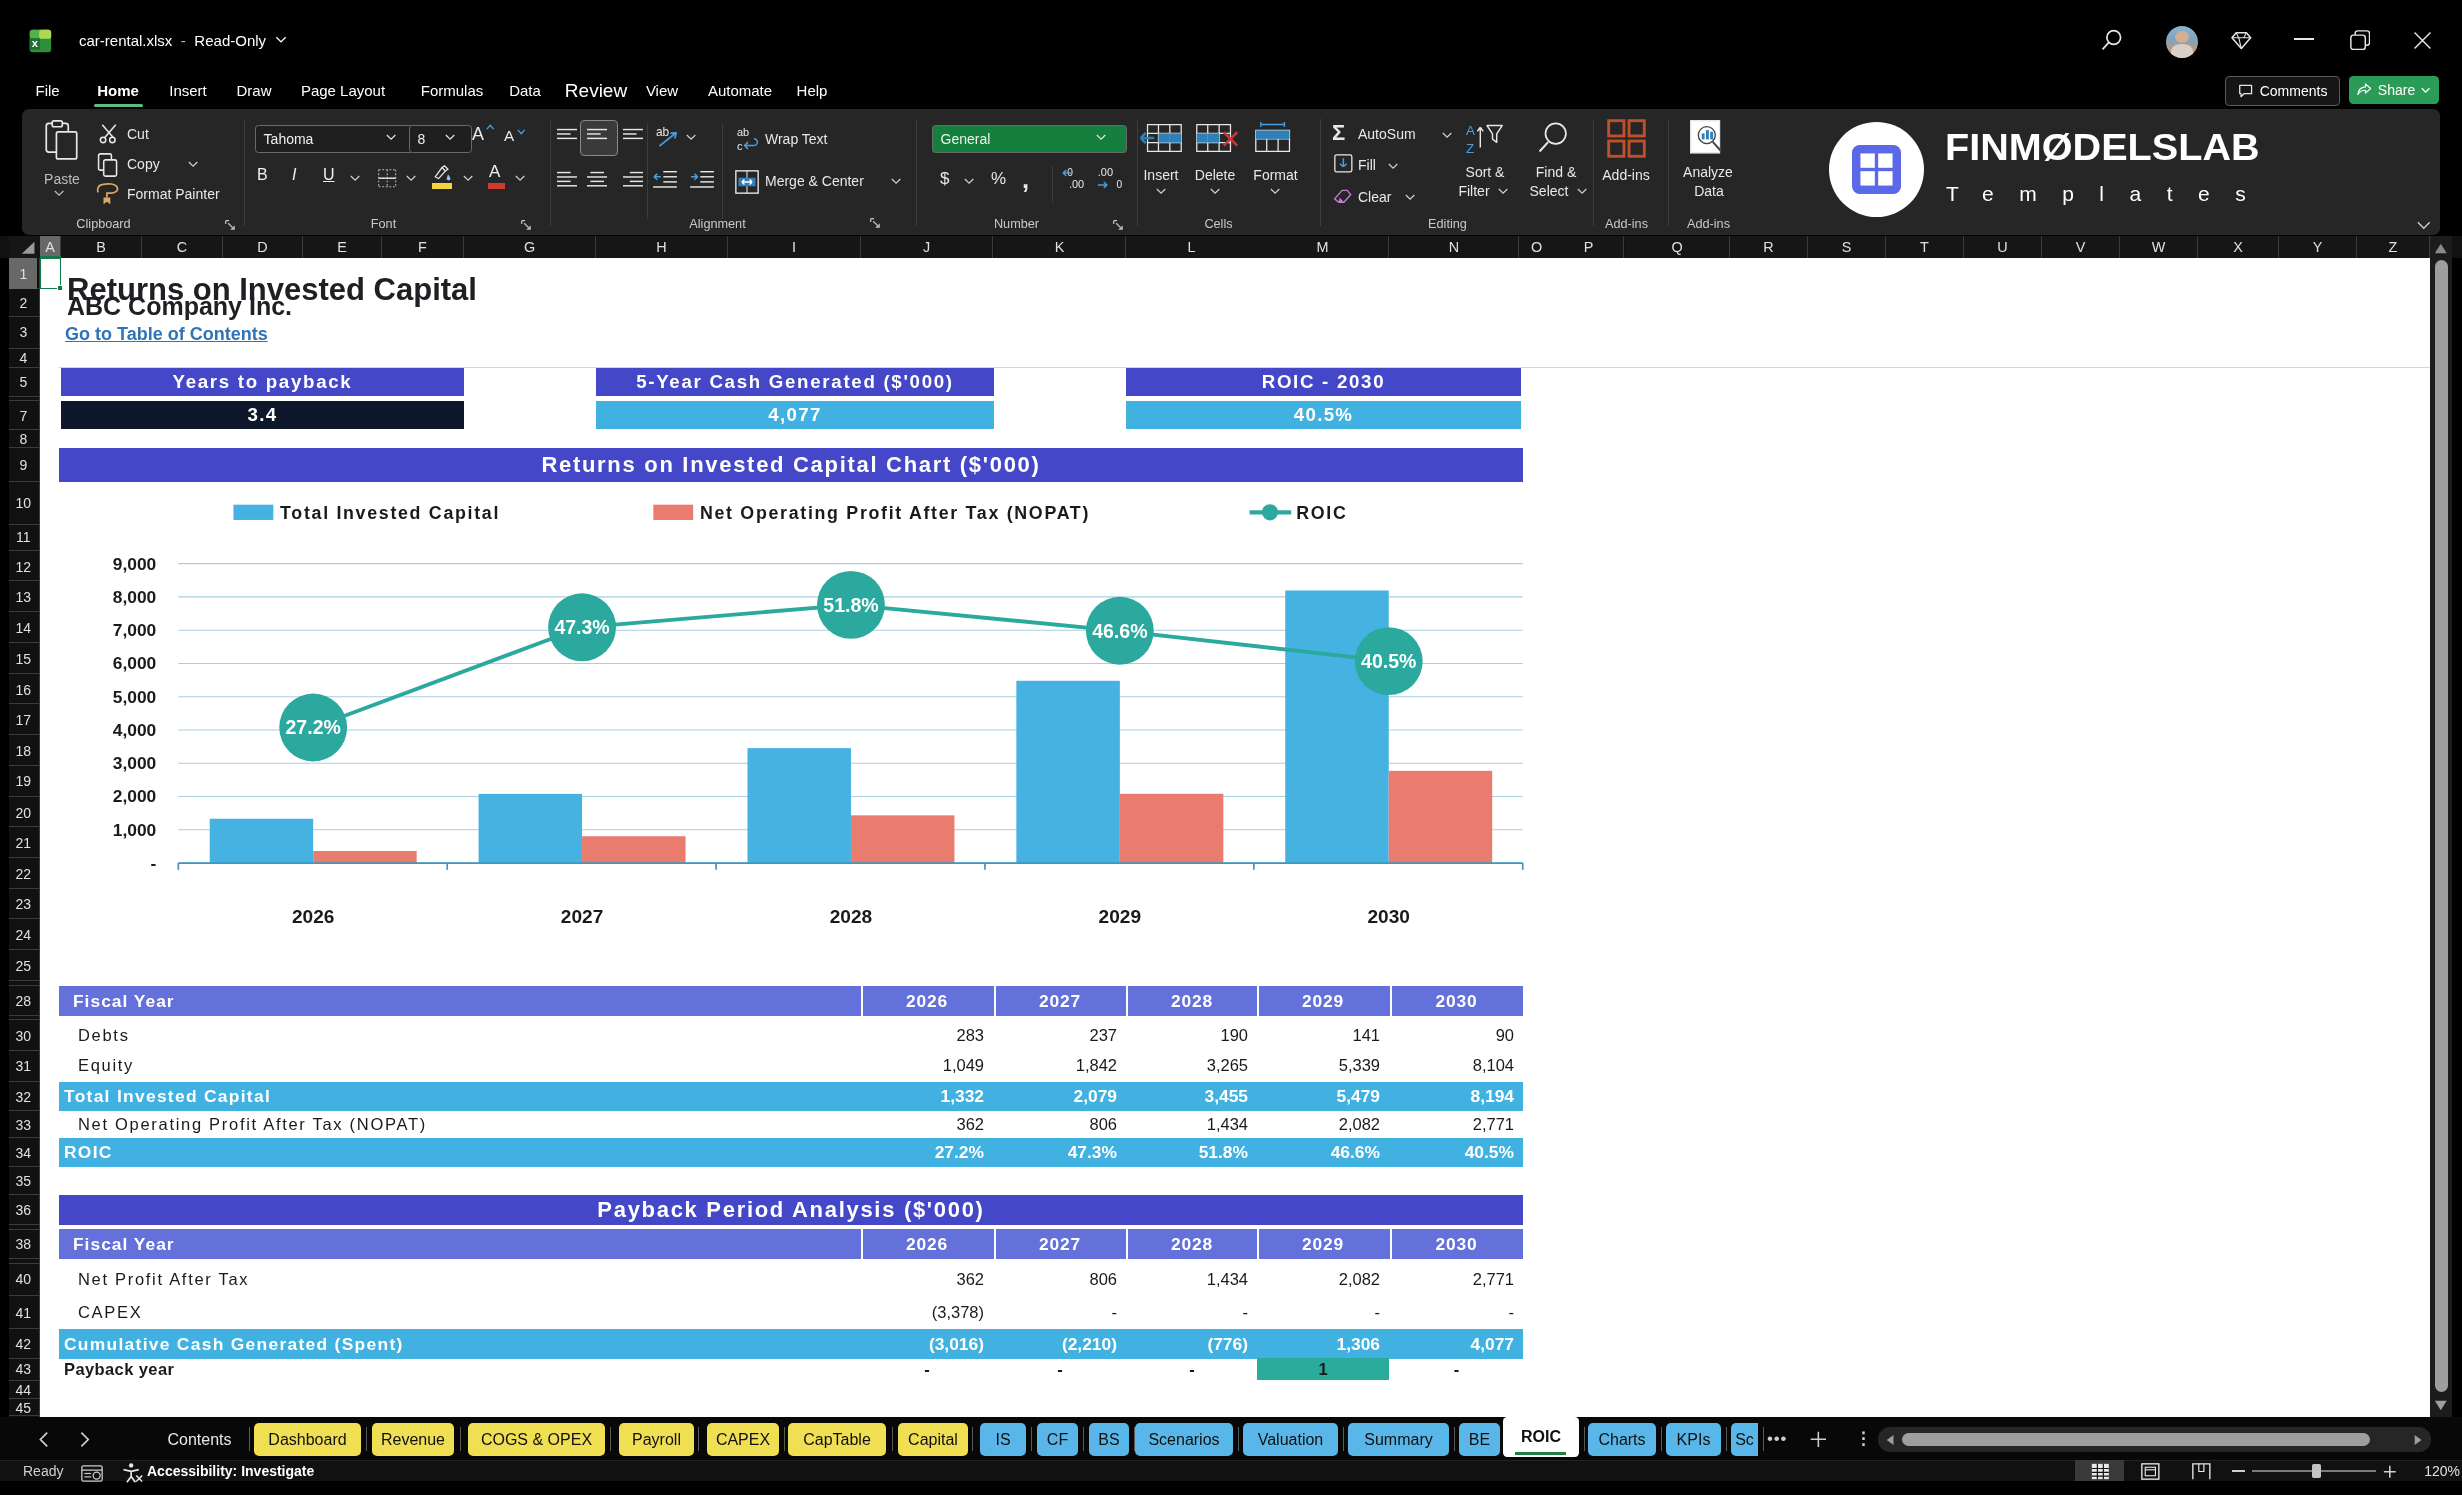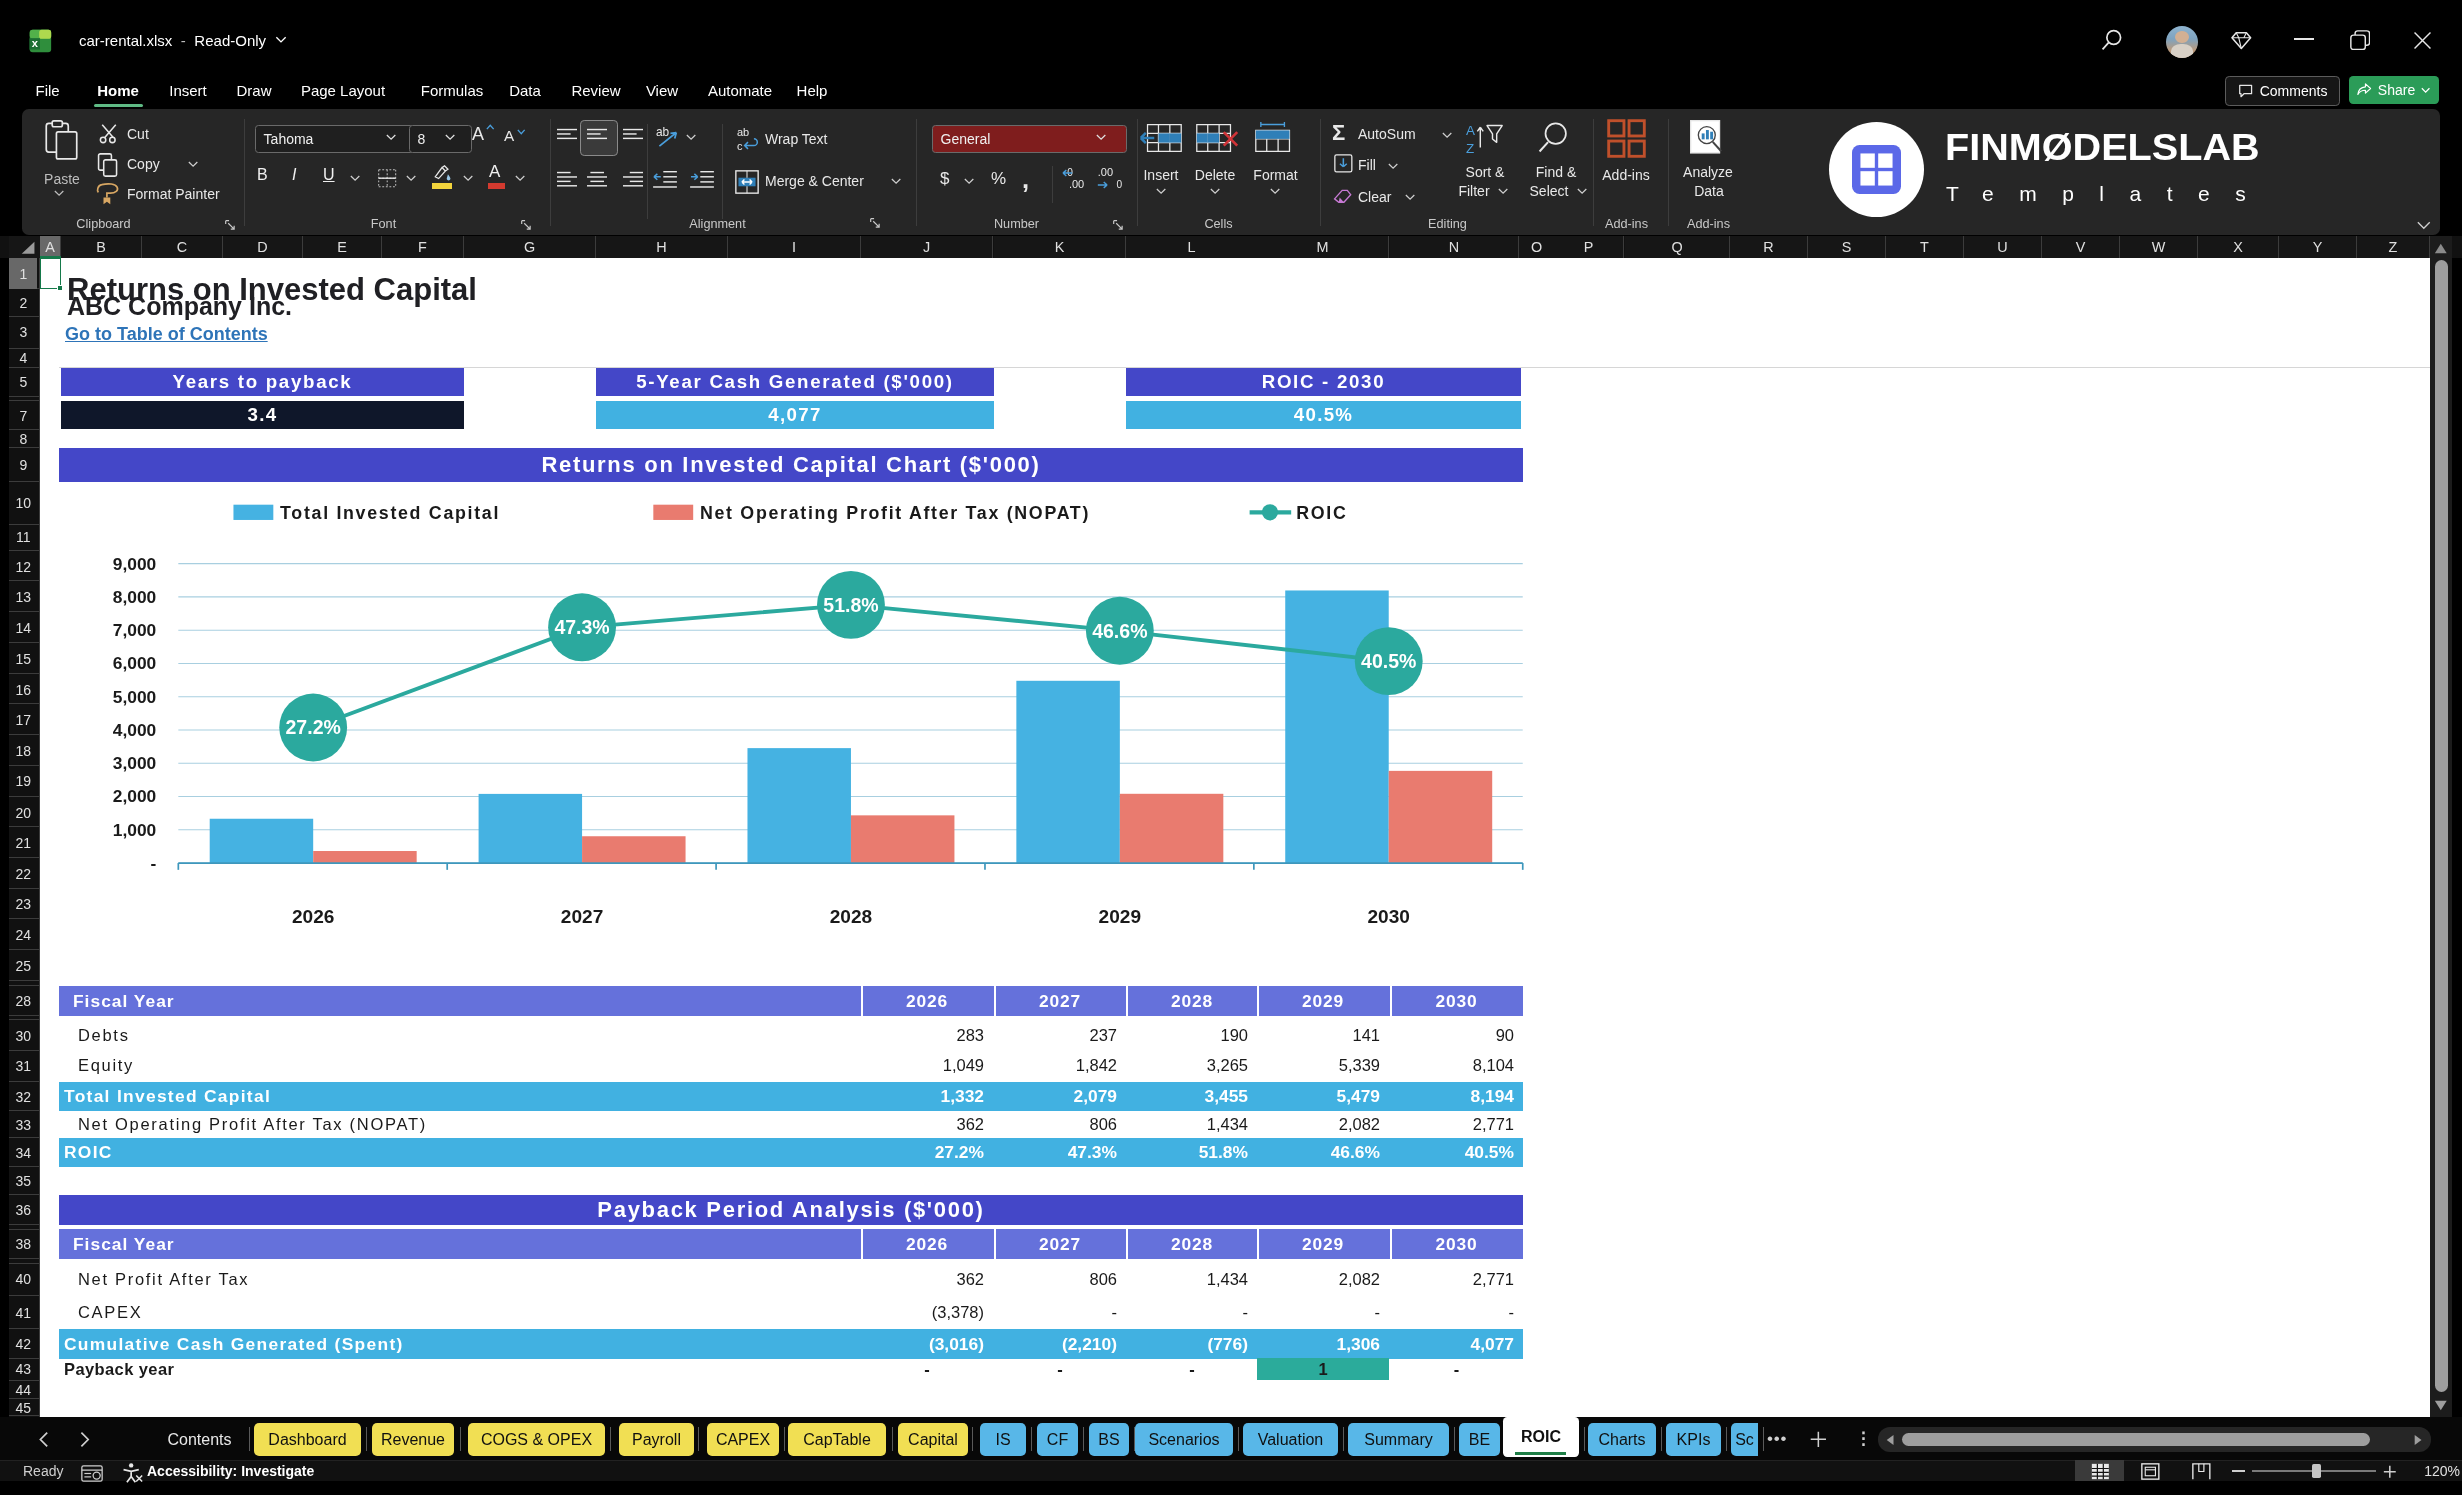--- a/index.html
+++ b/index.html
@@ -78,21 +78,21 @@
   <div id="sheet"></div>
 
   <div id="bottom"></div>
 <div class="ab" style="left:-20.4px;top:78px;width:136px;height:25.5px;color:#fff;font-size:15px;display:flex;align-items:center;justify-content:center;">File</div>
     <div class="ab" style="left:50px;top:78px;width:136px;height:25.5px;color:#fff;font-size:15px;font-weight:bold;display:flex;align-items:center;justify-content:center;">Home</div>
     <div class="ab" style="left:120px;top:78px;width:136px;height:25.5px;color:#fff;font-size:15px;display:flex;align-items:center;justify-content:center;">Insert</div>
     <div class="ab" style="left:186px;top:78px;width:136px;height:25.5px;color:#fff;font-size:15px;display:flex;align-items:center;justify-content:center;">Draw</div>
     <div class="ab" style="left:275px;top:78px;width:136px;height:25.5px;color:#fff;font-size:15px;display:flex;align-items:center;justify-content:center;">Page Layout</div>
     <div class="ab" style="left:384px;top:78px;width:136px;height:25.5px;color:#fff;font-size:15px;display:flex;align-items:center;justify-content:center;">Formulas</div>
     <div class="ab" style="left:457px;top:78px;width:136px;height:25.5px;color:#fff;font-size:15px;display:flex;align-items:center;justify-content:center;">Data</div>
-    <div class="ab" style="left:528px;top:78px;width:136px;height:25.5px;color:#fff;font-size:15px;display:flex;align-items:center;justify-content:center;">Review</div>
+    <div class="ab" style="left:528px;top:78px;width:136px;height:25.5px;color:#fff;font-size:19px;display:flex;align-items:center;justify-content:center;">Review</div>
     <div class="ab" style="left:594px;top:78px;width:136px;height:25.5px;color:#fff;font-size:15px;display:flex;align-items:center;justify-content:center;">View</div>
     <div class="ab" style="left:672px;top:78px;width:136px;height:25.5px;color:#fff;font-size:15px;display:flex;align-items:center;justify-content:center;">Automate</div>
     <div class="ab" style="left:744px;top:78px;width:136px;height:25.5px;color:#fff;font-size:15px;display:flex;align-items:center;justify-content:center;">Help</div>
     <svg class="ab" style="left:41px;top:120px" width="41" height="44" viewBox="0 0 48 52">
   <rect x="6" y="4" width="26" height="34" rx="3" stroke="#e8e8e8" stroke-width="2" fill="none"></rect>
   <rect x="13" y="1" width="12" height="7" rx="2" fill="#262626" stroke="#e8e8e8" stroke-width="2"></rect>
   <rect x="18" y="14" width="24" height="32" rx="2" fill="#262626" stroke="#e8e8e8" stroke-width="2"></rect>
 </svg>
     <div class="ab" style="left:41px;top:170px;width:42px;height:18.7px;color:#bdbdbd;font-size:14px;display:flex;align-items:center;justify-content:center;white-space:nowrap;">Paste</div>
     <svg class="ab" style="left:54px;top:190px" width="10.2" height="6.8" viewBox="0 0 12 8">
@@ -241,21 +241,21 @@
 </svg>
     <div class="ab" style="left:765px;top:172px;width:255px;height:18.7px;color:#e8e8e8;font-size:14px;display:flex;align-items:center;justify-content:flex-start;white-space:nowrap;">Merge &amp; Center</div>
     <svg class="ab" style="left:891px;top:178px" width="10.2" height="6.8" viewBox="0 0 12 8">
       <path d="M1 1.2 L6 6 L11 1.2" stroke="#cfcfcf" stroke-width="1.5" fill="none"></path>
     </svg>
     <div class="ab" style="left:641px;top:215px;width:153px;height:17px;color:#c9c9c9;font-size:12.7px;display:flex;align-items:center;justify-content:center;">Alignment</div>
     <svg class="ab" style="left:869px;top:217px" width="12.7" height="12.7" viewBox="0 0 15 15">
       <path d="M2 2 H6 M2 2 V6 M12 8 V12 H8 M5 5 L12 12 M12 12 L12 8 M12 12 H8" stroke="#c9c9c9" stroke-width="1.4" fill="none"></path>
     </svg>
     <div class="ab" style="left:916px;top:119px;width:0.8px;height:107px;background:#3d3d3d;"></div>
-    <div class="ab" style="left:932px;top:125px;width:185px;height:25.5px;background:#7f1d1d;border:0.8px solid #6a6a6a;border-radius:3.4px;color:#f0f0f0;font-size:14px;display:flex;align-items:center;padding-left:7.6px;">General</div>
+    <div class="ab" style="left:932px;top:125px;width:185px;height:25.5px;background:#15803d;border:0.8px solid #6a6a6a;border-radius:3.4px;color:#f0f0f0;font-size:14px;display:flex;align-items:center;padding-left:7.6px;">General</div>
     <svg class="ab" style="left:1096px;top:134px" width="10.2" height="6.8" viewBox="0 0 12 8">
       <path d="M1 1.2 L6 6 L11 1.2" stroke="#e0e0e0" stroke-width="1.5" fill="none"></path>
     </svg>
     <div class="ab" style="left:940px;top:170px;width:255px;height:18.7px;color:#e8e8e8;font-size:17px;display:flex;align-items:center;justify-content:flex-start;white-space:nowrap;">$</div>
     <svg class="ab" style="left:964px;top:178px" width="10.2" height="6.8" viewBox="0 0 12 8">
       <path d="M1 1.2 L6 6 L11 1.2" stroke="#cfcfcf" stroke-width="1.5" fill="none"></path>
     </svg>
     <div class="ab" style="left:991px;top:170px;width:255px;height:18.7px;color:#e8e8e8;font-size:17px;display:flex;align-items:center;justify-content:flex-start;white-space:nowrap;">%</div>
     <div class="ab" style="left:1022px;top:165px;width:17px;height:25.5px;color:#e8e8e8;font-size:25.5px;font-weight:bold;">,</div>
     <div class="ab" style="left:1052px;top:166px;width:0.8px;height:37px;background:#3d3d3d;"></div>

